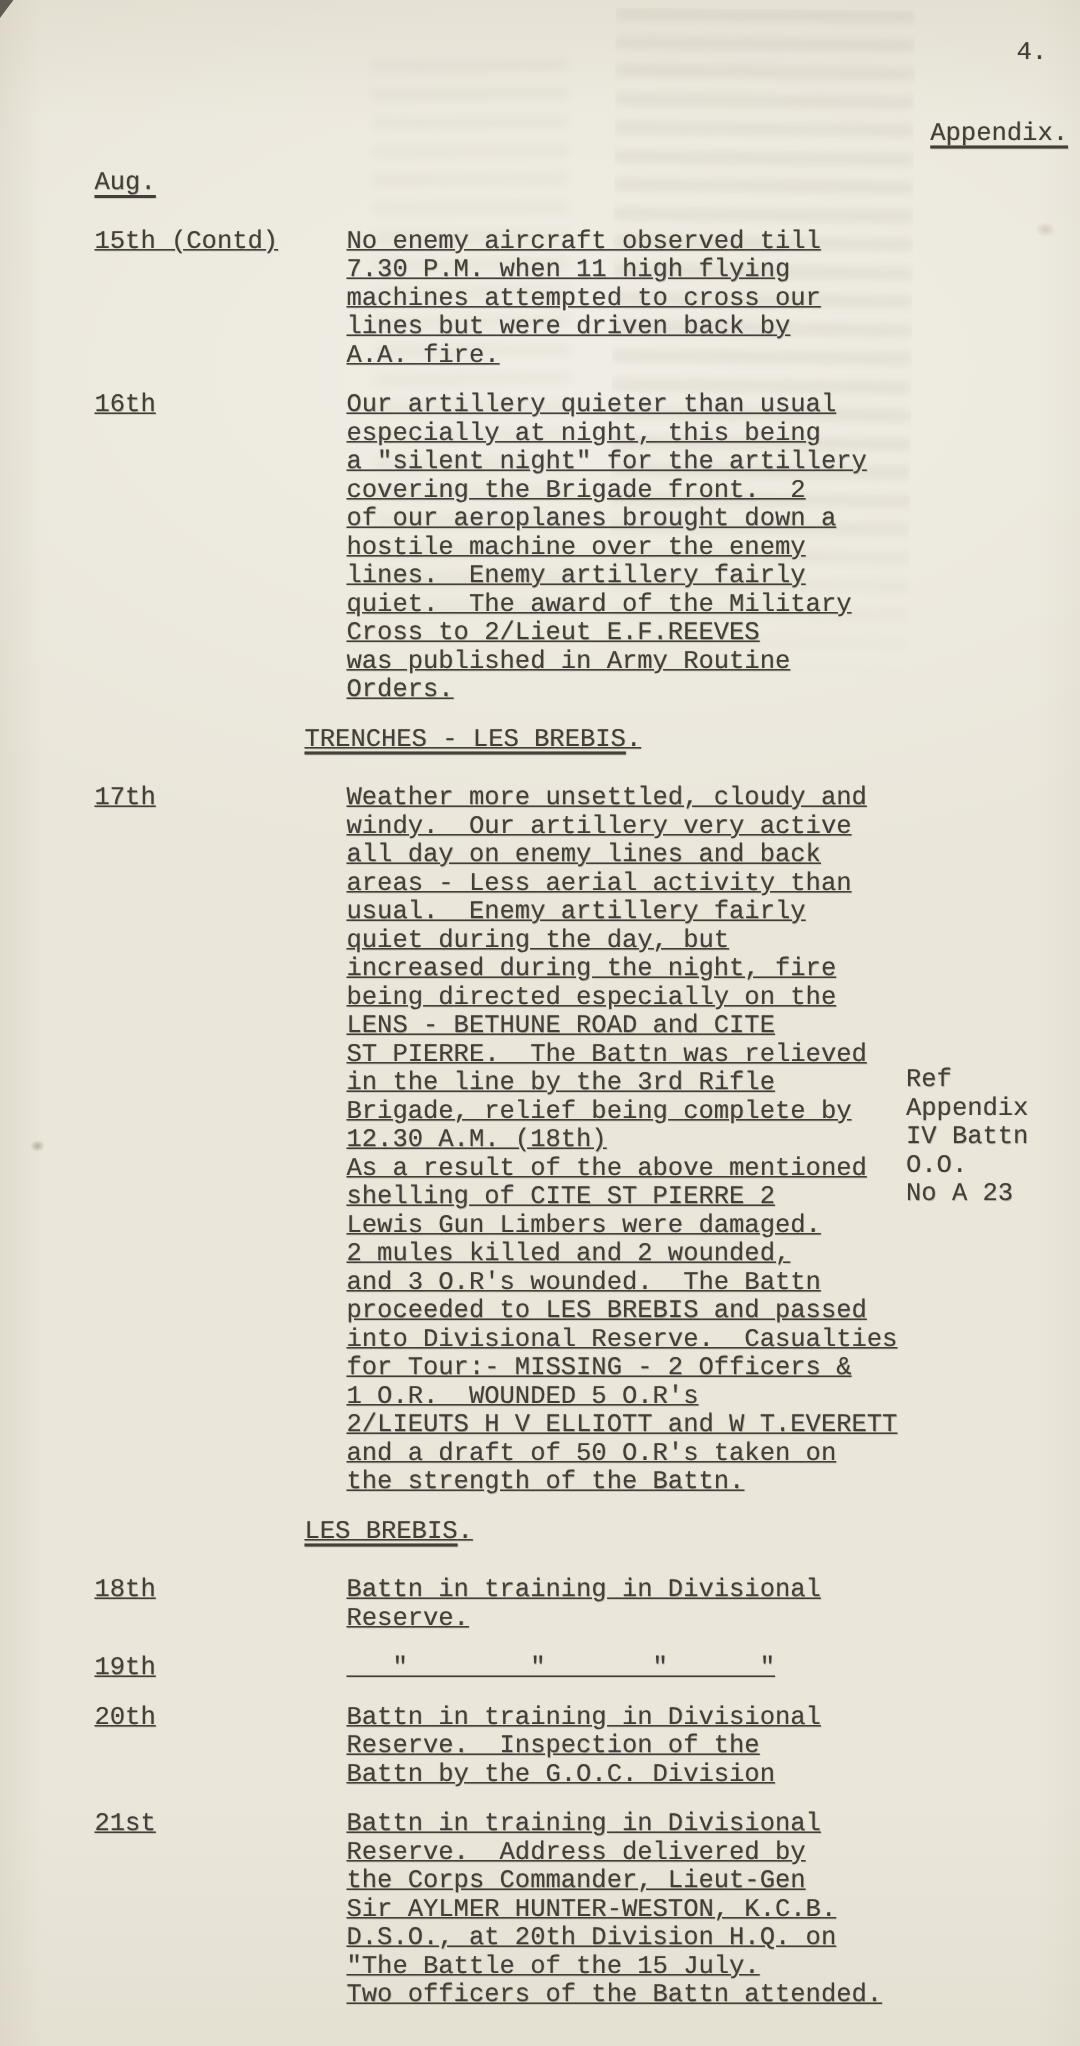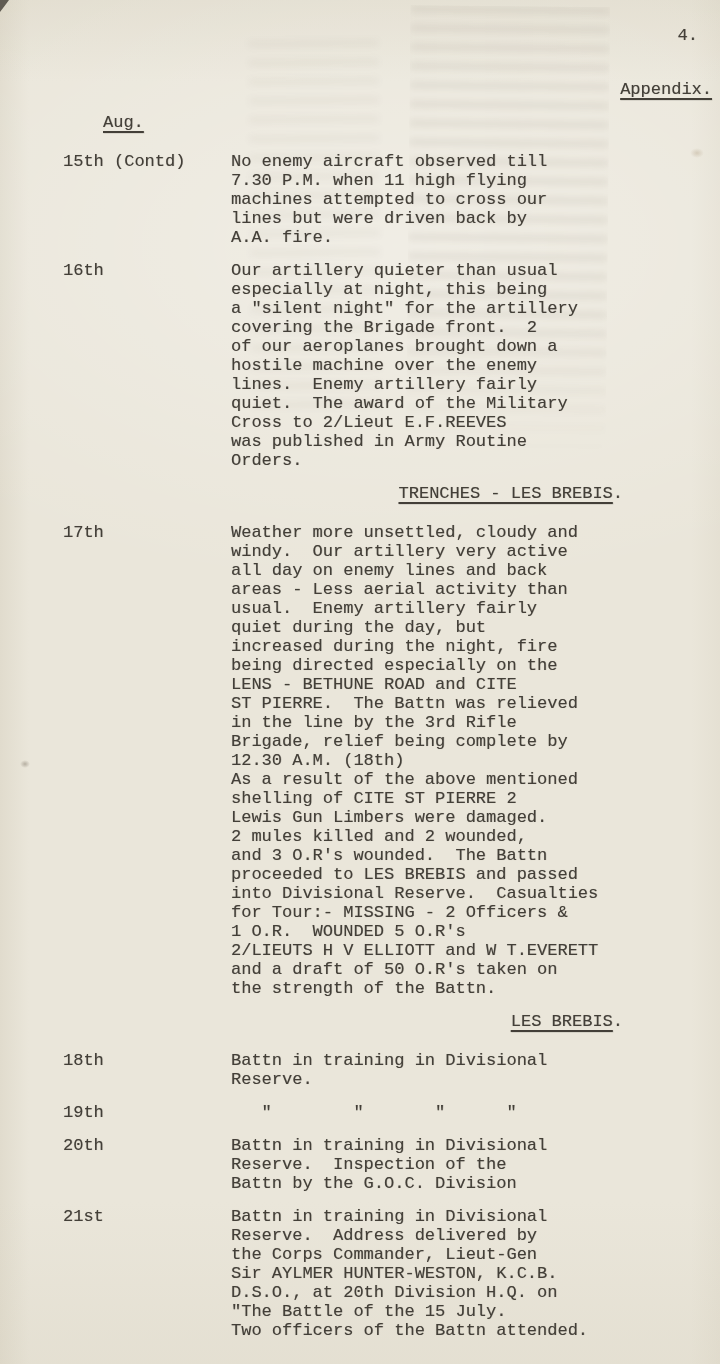--- a/index.html
+++ b/index.html
@@ -65,29 +65,28 @@
     position:absolute;top:80px;right:8px;
     text-decoration:underline;
     text-decoration-thickness:2px;
     text-underline-offset:4px;
   }
   .month{
     position:absolute;top:113px;left:63px;
     text-decoration:underline;
     text-decoration-thickness:2px;
     text-underline-offset:4px;
-    margin-left:40px;
   }
   .entries{
-    position:absolute;top:152px;left:63px;width:560px;
+    position:absolute;top:152px;left:63px;width:560px;text-decoration:underline;
   }
   .entry{display:flex;margin-bottom:14px;}
   .entry .date{width:140px;flex:0 0 140px;}
   .entry .body{flex:1;margin-left:28px;}
-  .heading-row{margin-bottom:20px;padding-left:140px;text-align:right;}
+  .heading-row{margin-bottom:20px;padding-left:140px;}
   .section-heading .u{
     text-decoration:underline;
     text-decoration-thickness:2px;
     text-underline-offset:4px;
   }
   .margin-note{
     position:absolute;left:604px;top:711px;width:110px;
   }
 </style>
 </head>
@@ -99,13 +98,14 @@
   <div class="corner-mark"></div>
   <div class="stain s1"></div>
   <div class="stain s2"></div>
 
   <div class="typed page-number">4.</div>
   <div class="typed appendix">Appendix.</div>
   <div class="typed month">Aug.</div>
 
   <div class="entries typed"><div class="entry"><div class="date">15th (Contd)</div><div class="body"><div>No enemy aircraft observed till</div><div>7.30 P.M. when 11 high flying</div><div>machines attempted to cross our</div><div>lines but were driven back by</div><div>A.A. fire.</div></div></div><div class="entry"><div class="date">16th</div><div class="body"><div>Our artillery quieter than usual</div><div>especially at night, this being</div><div>a "silent night" for the artillery</div><div>covering the Brigade front.  2</div><div>of our aeroplanes brought down a</div><div>hostile machine over the enemy</div><div>lines.  Enemy artillery fairly</div><div>quiet.  The award of the Military</div><div>Cross to 2/Lieut E.F.REEVES</div><div>was published in Army Routine</div><div>Orders.</div></div></div><div class="heading-row"><span class="section-heading"><span class="u">TRENCHES - LES BREBIS</span>.</span></div><div class="entry"><div class="date">17th</div><div class="body"><div>Weather more unsettled, cloudy and</div><div>windy.  Our artillery very active</div><div>all day on enemy lines and back</div><div>areas - Less aerial activity than</div><div>usual.  Enemy artillery fairly</div><div>quiet during the day, but</div><div>increased during the night, fire</div><div>being directed especially on the</div><div>LENS - BETHUNE ROAD and CITE</div><div>ST PIERRE.  The Battn was relieved</div><div>in the line by the 3rd Rifle</div><div>Brigade, relief being complete by</div><div>12.30 A.M. (18th)</div><div>As a result of the above mentioned</div><div>shelling of CITE ST PIERRE 2</div><div>Lewis Gun Limbers were damaged.</div><div>2 mules killed and 2 wounded,</div><div>and 3 O.R's wounded.  The Battn</div><div>proceeded to LES BREBIS and passed</div><div>into Divisional Reserve.  Casualties</div><div>for Tour:- MISSING - 2 Officers &amp;</div><div>1 O.R.  WOUNDED 5 O.R's</div><div>2/LIEUTS H V ELLIOTT and W T.EVERETT</div><div>and a draft of 50 O.R's taken on</div><div>the strength of the Battn.</div></div></div><div class="heading-row"><span class="section-heading"><span class="u">LES BREBIS</span>.</span></div><div class="entry"><div class="date">18th</div><div class="body"><div>Battn in training in Divisional</div><div>Reserve.</div></div></div><div class="entry"><div class="date">19th</div><div class="body"><div>   "        "       "      "</div></div></div><div class="entry"><div class="date">20th</div><div class="body"><div>Battn in training in Divisional</div><div>Reserve.  Inspection of the</div><div>Battn by the G.O.C. Division</div></div></div><div class="entry"><div class="date">21st</div><div class="body"><div>Battn in training in Divisional</div><div>Reserve.  Address delivered by</div><div>the Corps Commander, Lieut-Gen</div><div>Sir AYLMER HUNTER-WESTON, K.C.B.</div><div>D.S.O., at 20th Division H.Q. on</div><div>"The Battle of the 15 July.</div><div>Two officers of the Battn attended.</div></div></div></div>
 
+  <div class="margin-note typed"><div>Ref</div><div>Appendix</div><div>IV Battn</div><div>O.O.</div><div>No A 23</div></div>
 </div>
 
 </body></html>

